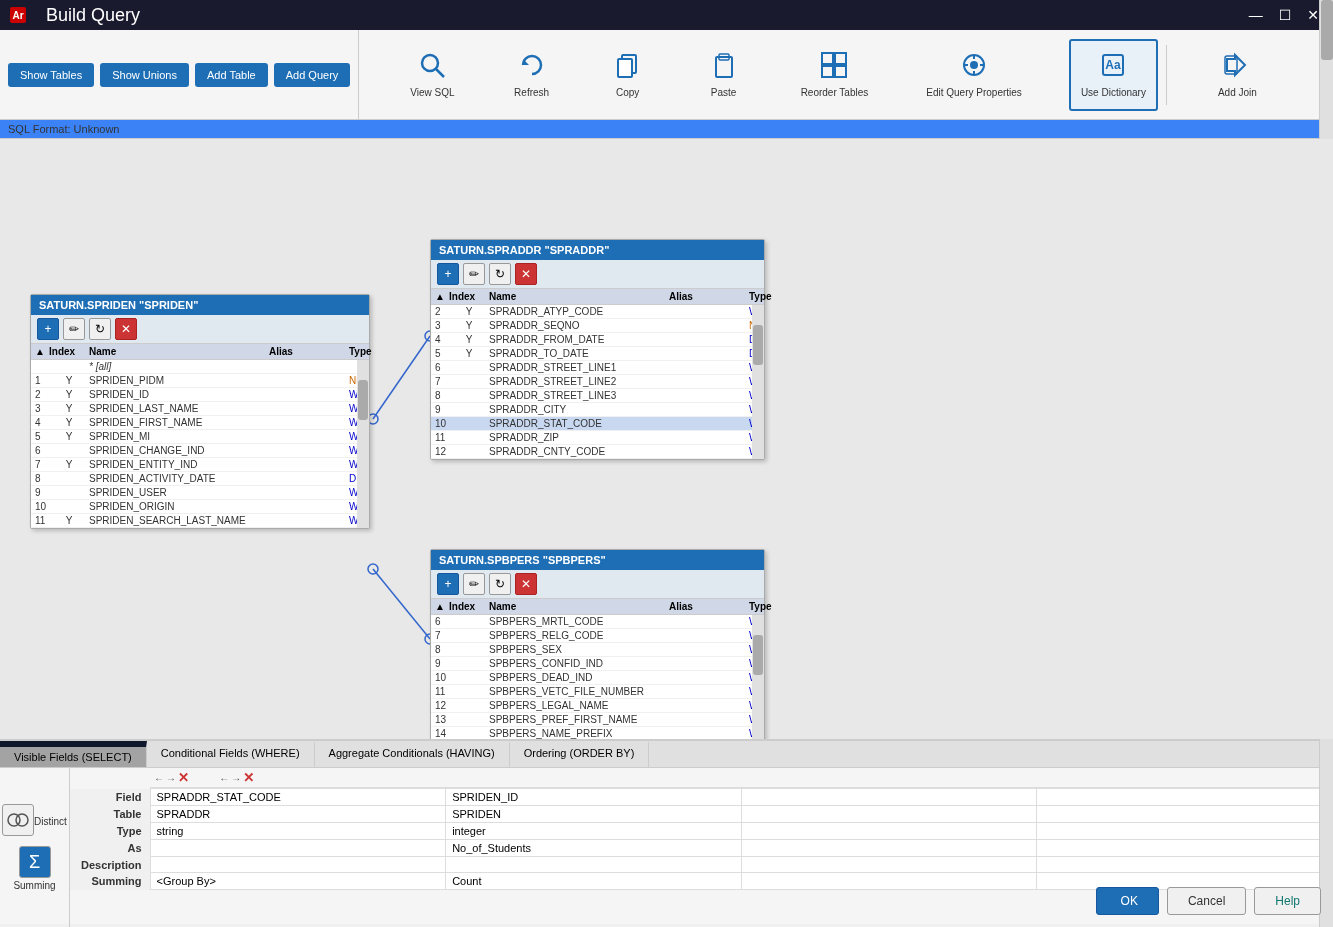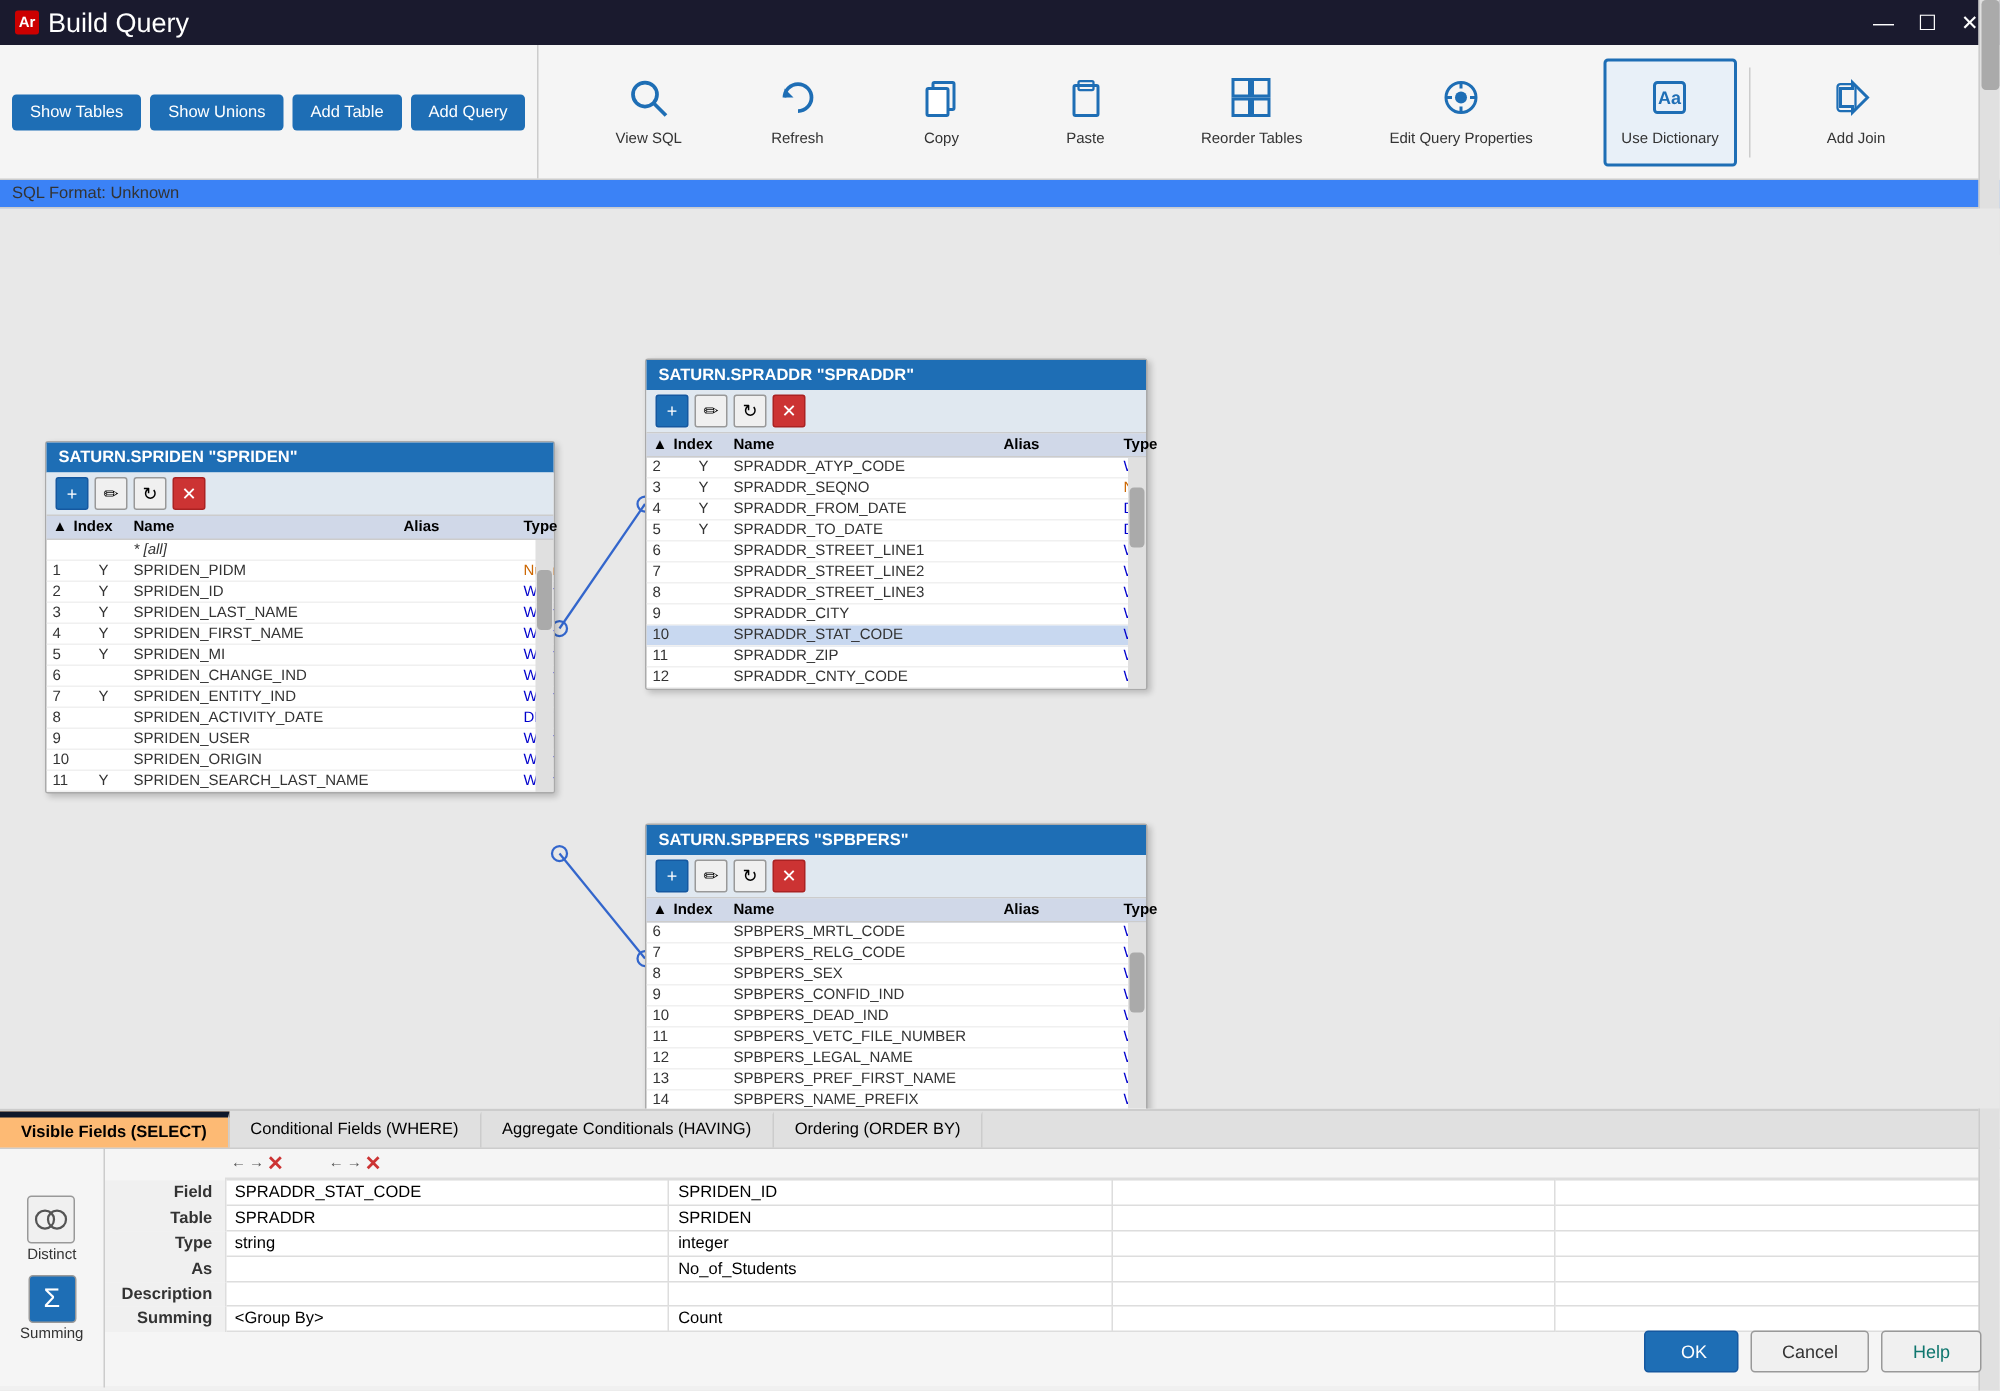--- a/index.html
+++ b/index.html
@@ -8,21 +8,21 @@
     
     .title-bar {
       background: #1a1a2e;
       color: white;
       height: 30px;
       display: flex;
       align-items: center;
       padding: 0 10px;
       justify-content: space-between;
     }
-    .title-bar-left { display: flex; align-items: center; gap: 6px; justify-content: space-between; }
+    .title-bar-left { display: flex; align-items: center; gap: 20px; justify-content: space-between; }
     .title-bar-icon { width: 16px; height: 16px; background: #cc0000; border-radius: 2px; display: flex; align-items: center; justify-content: center; color: white; font-size: 10px; font-weight: bold; }
     .title-bar-title { font-size: 18px; }
     .title-bar-controls { display: flex; gap: 8px; }
     .title-btn { color: white; font-size: 14px; cursor: pointer; padding: 0 4px; }
 
     
     .toolbar-container {
       background: #f5f5f5;
       border-bottom: 1px solid #ccc;
       display: flex;
@@ -179,41 +179,40 @@
       border-bottom: 1px solid #ccc;
     }
     .tab {
       padding: 4px 14px;
       font-size: 11px;
       cursor: pointer;
       border-right: 1px solid #ccc;
       border-top: 2px solid transparent;
     }
     .tab.active {
-      background: #fdba74;
-      border-top: 4px solid #0f172a;
-      font-weight: bold;
+      background: #a3a3a3;
+      border-top: 6px solid #0f172a;
+      font-weight: normal;
     }
     .bottom-content {
       display: flex;
       height: calc(185px - 26px);
     }
     .bottom-left {
       display: flex;
       flex-direction: column;
       align-items: center;
       justify-content: center;
       padding: 8px;
       gap: 8px;
       border-right: 1px solid #ccc;
       width: 70px;
     }
     .distinct-btn {
       display: flex;
-      flex-direction: column;
       align-items: center;
       cursor: pointer;
       font-size: 10px;
       color: #333;
     }
     .distinct-icon {
       width: 32px;
       height: 32px;
       border: 1px solid #999;
       background: #f0f0f0;

